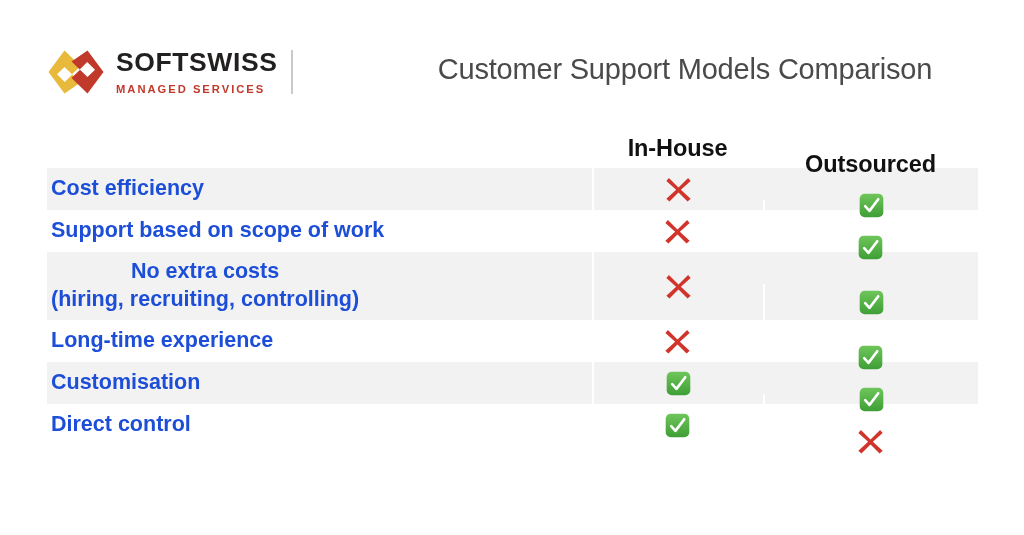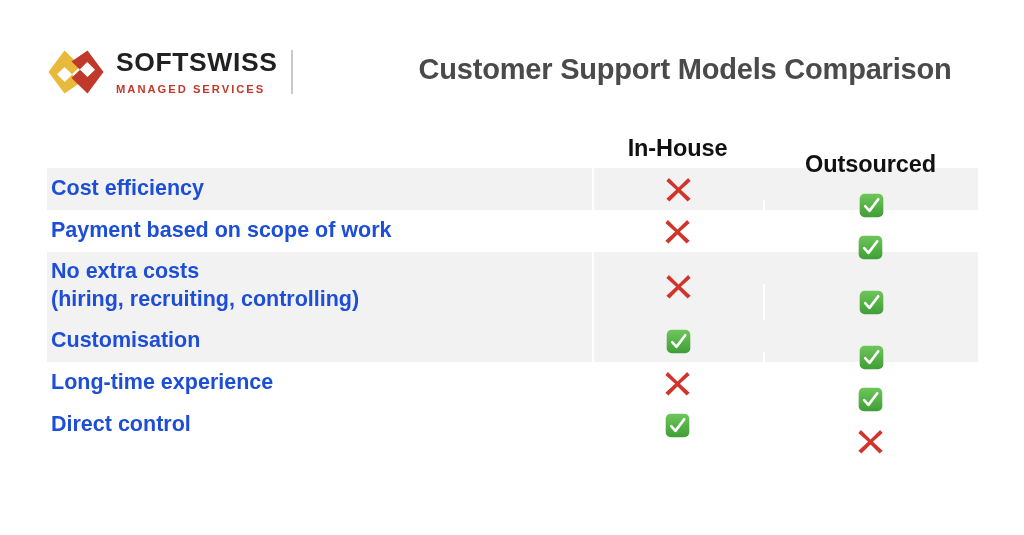--- a/index.html
+++ b/index.html
@@ -83,21 +83,21 @@
 
   .anniversary svg { display: block; }
 
   .page-title {
     position: absolute;
     left: 385px;
     top: 54px;
     width: 600px;
     text-align: center;
     font-size: 29px;
-    font-weight: bold;
+    font-weight: normal;
     color: #4a4a4a;
     letter-spacing: -0.2px;
     line-height: 1.1;
     font-family: "Liberation Sans", sans-serif;
   }
 
   
   .table {
     position: absolute;
     left: 47px;
@@ -126,21 +126,21 @@
     align-items: center;
     padding-left: 4px;
     box-sizing: border-box;
     font-size: 21.5px;
     font-weight: bold;
     color: #1d4ed8;
     line-height: 1.28;
     font-family: "Liberation Sans", sans-serif;
   }
 
-  .c-label .twoline { display: block; }
+  .c-label .twoline { display: block; text-align: center; }
 
   .c-val {
     width: 171px;
     flex: 0 0 171px;
     display: flex;
     align-items: center;
     justify-content: center;
     box-sizing: border-box;
     position: relative;
   }
@@ -233,21 +233,21 @@
             </defs>
           <rect x="2" y="2" width="28" height="28" rx="6" ry="6" fill="url(#g1)"></rect>
           <path d="M8.5 16.8 L13.6 22.4 L24.0 8.6" fill="none" stroke="#FFFFFF" stroke-width="3.1" stroke-linecap="round" stroke-linejoin="round"></path>
         </svg>
       </span>
     </div>
   </div>
 
   <div class="t-row plain h-single">
     <div class="c-label">
-      <span><span>Payment based on scope of work</span></span>
+      <span><span>Support based on scope of work</span></span>
     </div>
     <div class="c-val">
       <span class="mark cross">
         <svg viewBox="0 0 32 32" width="29" height="29" aria-hidden="true">
           <path d="M5.4 3.2 L16 13.8 L26.6 3.2 L29.4 6.6 L18.6 16.4 L29.4 26.2 L26.0 29.3 L16 19.2 L6.0 29.3 L2.6 26.2 L13.4 16.4 L2.6 6.6 Z" fill="#D0342A"></path>
         </svg>
       </span>
     </div>
     <div class="c-val second">
       <span class="mark">
@@ -276,20 +276,41 @@
     <div class="c-val second">
       <span class="mark">
         <svg viewBox="0 0 32 32" width="27" height="27" aria-hidden="true">
           <rect x="2" y="2" width="28" height="28" rx="6" ry="6" fill="url(#g1)"></rect>
           <path d="M8.5 16.8 L13.6 22.4 L24.0 8.6" fill="none" stroke="#FFFFFF" stroke-width="3.1" stroke-linecap="round" stroke-linejoin="round"></path>
         </svg>
       </span>
     </div>
   </div>
 
+  <div class="t-row plain h-single">
+    <div class="c-label">
+      <span><span>Long-time experience</span></span>
+    </div>
+    <div class="c-val">
+      <span class="mark cross">
+        <svg viewBox="0 0 32 32" width="29" height="29" aria-hidden="true">
+          <path d="M5.4 3.2 L16 13.8 L26.6 3.2 L29.4 6.6 L18.6 16.4 L29.4 26.2 L26.0 29.3 L16 19.2 L6.0 29.3 L2.6 26.2 L13.4 16.4 L2.6 6.6 Z" fill="#D0342A"></path>
+        </svg>
+      </span>
+    </div>
+    <div class="c-val second">
+      <span class="mark">
+        <svg viewBox="0 0 32 32" width="27" height="27" aria-hidden="true">
+          <rect x="2" y="2" width="28" height="28" rx="6" ry="6" fill="url(#g1)"></rect>
+          <path d="M8.5 16.8 L13.6 22.4 L24.0 8.6" fill="none" stroke="#FFFFFF" stroke-width="3.1" stroke-linecap="round" stroke-linejoin="round"></path>
+        </svg>
+      </span>
+    </div>
+  </div>
+
   <div class="t-row shaded h-single">
     <div class="c-label">
       <span><span>Customisation</span></span>
     </div>
     <div class="c-val">
       <span class="mark">
         <svg viewBox="0 0 32 32" width="27" height="27" aria-hidden="true">
           <rect x="2" y="2" width="28" height="28" rx="6" ry="6" fill="url(#g1)"></rect>
           <path d="M8.5 16.8 L13.6 22.4 L24.0 8.6" fill="none" stroke="#FFFFFF" stroke-width="3.1" stroke-linecap="round" stroke-linejoin="round"></path>
         </svg>
@@ -300,41 +321,20 @@
         <svg viewBox="0 0 32 32" width="27" height="27" aria-hidden="true">
           <rect x="2" y="2" width="28" height="28" rx="6" ry="6" fill="url(#g1)"></rect>
           <path d="M8.5 16.8 L13.6 22.4 L24.0 8.6" fill="none" stroke="#FFFFFF" stroke-width="3.1" stroke-linecap="round" stroke-linejoin="round"></path>
         </svg>
       </span>
     </div>
   </div>
 
   <div class="t-row plain h-single">
     <div class="c-label">
-      <span><span>Long-time experience</span></span>
-    </div>
-    <div class="c-val">
-      <span class="mark cross">
-        <svg viewBox="0 0 32 32" width="29" height="29" aria-hidden="true">
-          <path d="M5.4 3.2 L16 13.8 L26.6 3.2 L29.4 6.6 L18.6 16.4 L29.4 26.2 L26.0 29.3 L16 19.2 L6.0 29.3 L2.6 26.2 L13.4 16.4 L2.6 6.6 Z" fill="#D0342A"></path>
-        </svg>
-      </span>
-    </div>
-    <div class="c-val second">
-      <span class="mark">
-        <svg viewBox="0 0 32 32" width="27" height="27" aria-hidden="true">
-          <rect x="2" y="2" width="28" height="28" rx="6" ry="6" fill="url(#g1)"></rect>
-          <path d="M8.5 16.8 L13.6 22.4 L24.0 8.6" fill="none" stroke="#FFFFFF" stroke-width="3.1" stroke-linecap="round" stroke-linejoin="round"></path>
-        </svg>
-      </span>
-    </div>
-  </div>
-
-  <div class="t-row plain h-single">
-    <div class="c-label">
       <span><span>Direct control</span></span>
     </div>
     <div class="c-val">
       <span class="mark">
         <svg viewBox="0 0 32 32" width="27" height="27" aria-hidden="true">
           <rect x="2" y="2" width="28" height="28" rx="6" ry="6" fill="url(#g1)"></rect>
           <path d="M8.5 16.8 L13.6 22.4 L24.0 8.6" fill="none" stroke="#FFFFFF" stroke-width="3.1" stroke-linecap="round" stroke-linejoin="round"></path>
         </svg>
       </span>
     </div>

